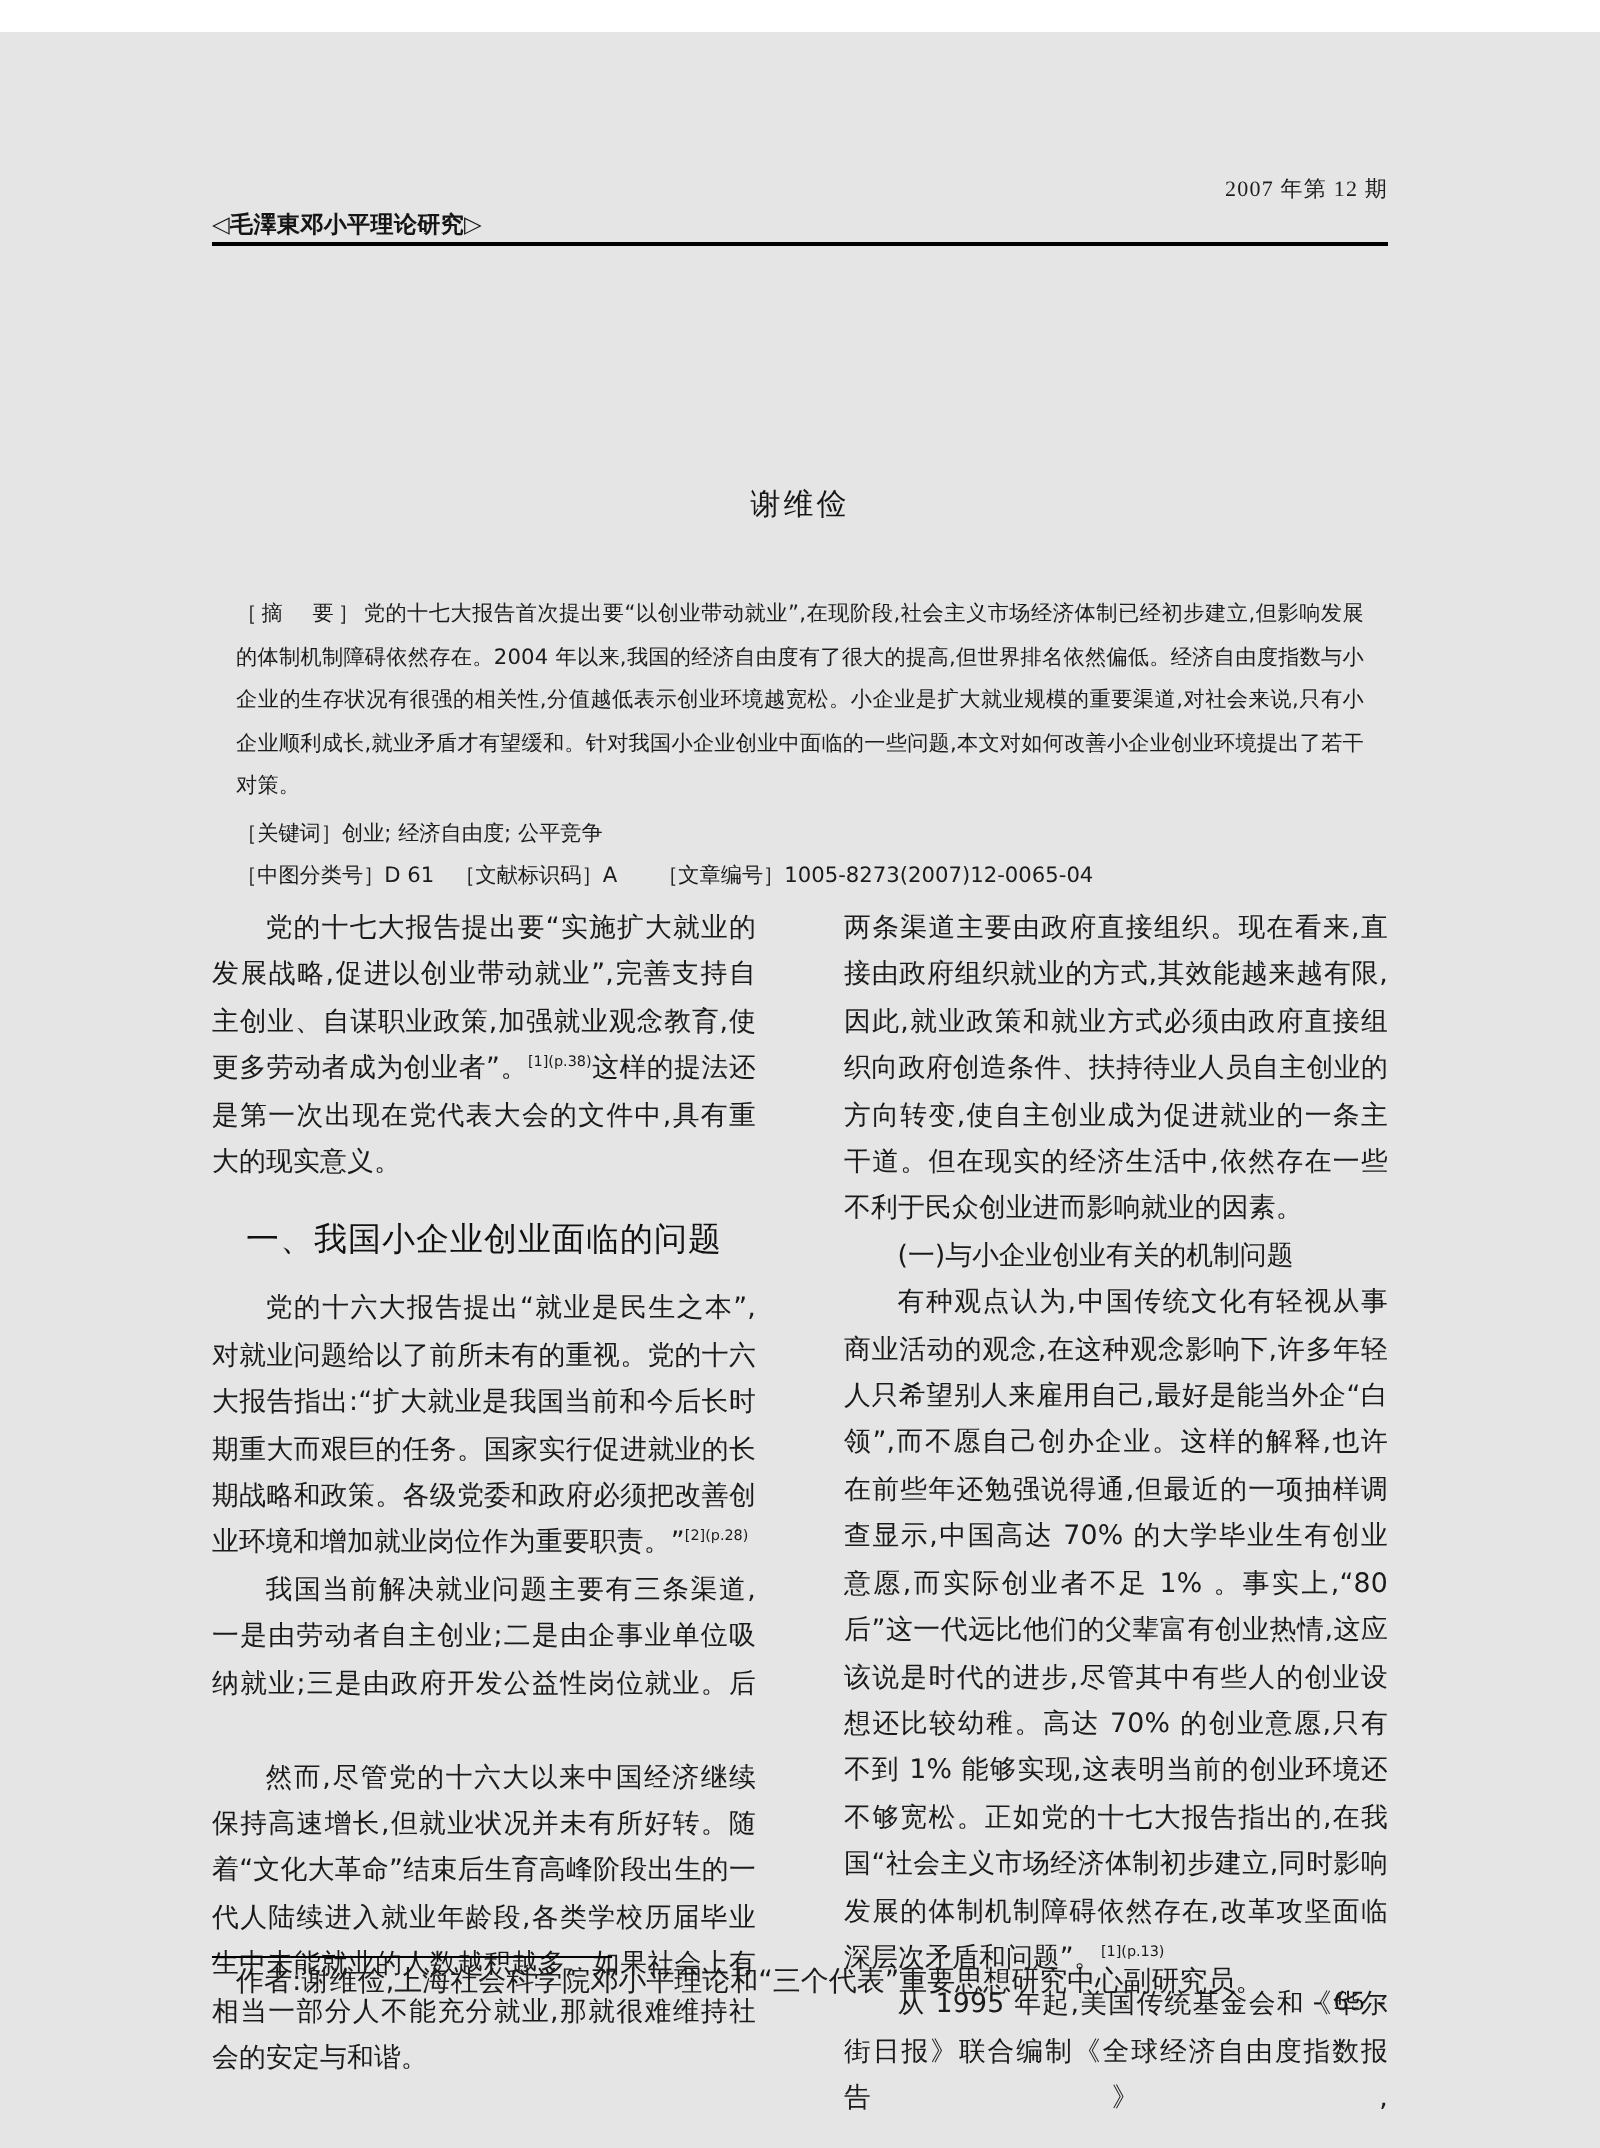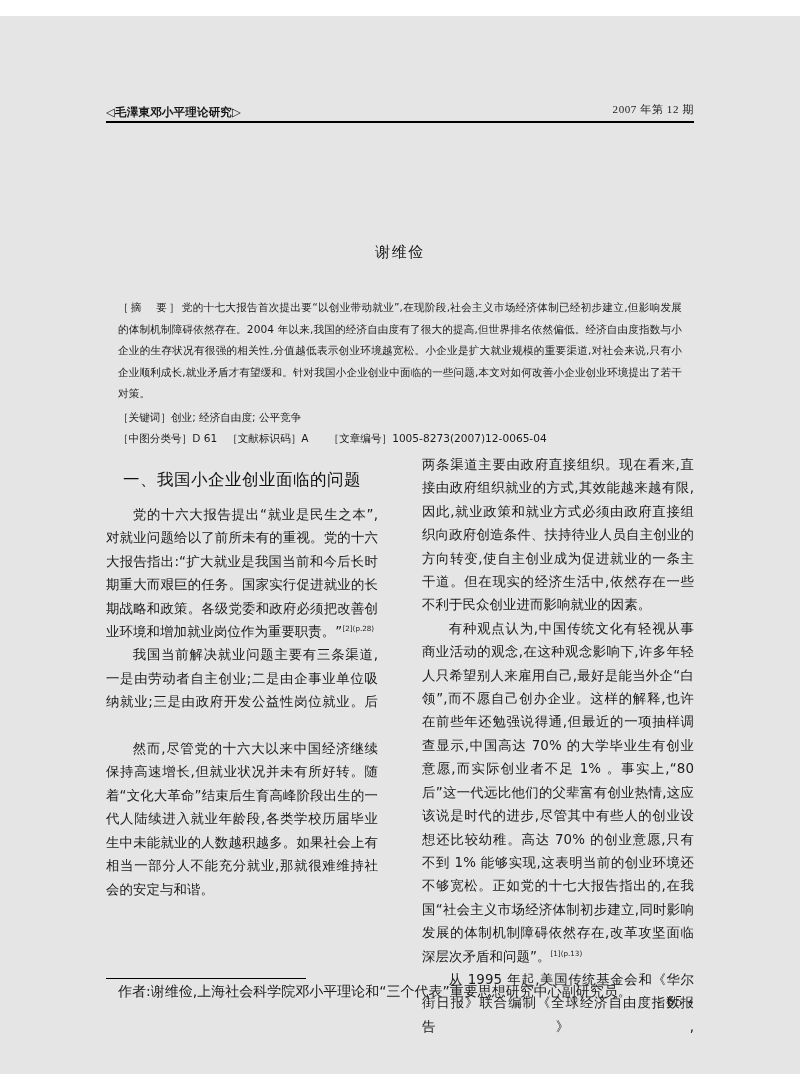--- a/index.html
+++ b/index.html
@@ -41,21 +41,21 @@
     letter-spacing: 0.2px;
     color: #151515;
     white-space: nowrap;
   }
   .runhead-issue {
     font-family: "Liberation Serif", "DejaVu Serif", serif;
     font-size: 11px;
     color: #1d1d1d;
     letter-spacing: 0.6px;
     white-space: nowrap;
-    padding-bottom: 3px;
+    padding-bottom: 18px;
   }
   .runhead-rule {
     position: absolute;
     left: 106px;
     top: 105px;
     width: 588px;
     height: 2px;
     background: #000;
   }
 
@@ -226,33 +226,35 @@
     <div class="abstract"><span class="abstract-label">［摘　要］</span><span>党的十七大报告首次提出要“以创业带动就业”,在现阶段,社会主义市场经济体制已经初步建立,但影响发展的体制机制障碍依然存在。2004 年以来,我国的经济自由度有了很大的提高,但世界排名依然偏低。经济自由度指数与小企业的生存状况有很强的相关性,分值越低表示创业环境越宽松。小企业是扩大就业规模的重要渠道,对社会来说,只有小企业顺利成长,就业矛盾才有望缓和。针对我国小企业创业中面临的一些问题,本文对如何改善小企业创业环境提出了若干对策。</span></div>
 
     <div class="meta-line kw"><span>［关键词］</span><span>创业; 经济自由度; 公平竞争</span></div>
 
     <div class="meta-line"><span>［中图分类号］</span><span>D 61</span><span class="meta-gap-1"></span><span>［文献标识码］</span><span>A</span><span class="meta-gap-2"></span><span>［文章编号］</span><span>1005-8273(2007)12-0065-04</span></div>
   </div>
 
   <div class="columns">
 
     <div class="col col-left">
+      <p class="body"><span>党的十七大报告提出要“实施扩大就业的发展战略,促进以创业带动就业”,完善支持自主创业、自谋职业政策,加强就业观念教育,使更多劳动者成为创业者”。</span><sup class="ref">[1](p.38)</sup><span>这样的提法还是第一次出现在党代表大会的文件中,具有重大的现实意义。</span></p>
 
       <h2 class="section">一、我国小企业创业面临的问题</h2>
 
       <p class="body"><span>党的十六大报告提出“就业是民生之本”,对就业问题给以了前所未有的重视。党的十六大报告指出:“扩大就业是我国当前和今后长时期重大而艰巨的任务。国家实行促进就业的长期战略和政策。各级党委和政府必须把改善创业环境和增加就业岗位作为重要职责。”</span><sup class="ref">[2](p.28)</sup></p>
 
       <p class="body last-line-justify">我国当前解决就业问题主要有三条渠道,一是由劳动者自主创业;二是由企事业单位吸纳就业;三是由政府开发公益性岗位就业。后</p>
 
       <p class="body">然而,尽管党的十六大以来中国经济继续保持高速增长,但就业状况并未有所好转。随着“文化大革命”结束后生育高峰阶段出生的一代人陆续进入就业年龄段,各类学校历届毕业生中未能就业的人数越积越多。如果社会上有相当一部分人不能充分就业,那就很难维持社会的安定与和谐。</p>
     </div>
 
     <div class="col col-right">
       <p class="body noindent">两条渠道主要由政府直接组织。现在看来,直接由政府组织就业的方式,其效能越来越有限,因此,就业政策和就业方式必须由政府直接组织向政府创造条件、扶持待业人员自主创业的方向转变,使自主创业成为促进就业的一条主干道。但在现实的经济生活中,依然存在一些不利于民众创业进而影响就业的因素。</p>
 
+      <h3 class="subsection">(一)与小企业创业有关的机制问题</h3>
 
       <p class="body"><span>有种观点认为,中国传统文化有轻视从事商业活动的观念,在这种观念影响下,许多年轻人只希望别人来雇用自己,最好是能当外企“白领”,而不愿自己创办企业。这样的解释,也许在前些年还勉强说得通,但最近的一项抽样调查显示,中国高达 70% 的大学毕业生有创业意愿,而实际创业者不足 1% 。事实上,“80 后”这一代远比他们的父辈富有创业热情,这应该说是时代的进步,尽管其中有些人的创业设想还比较幼稚。高达 70% 的创业意愿,只有不到 1% 能够实现,这表明当前的创业环境还不够宽松。正如党的十七大报告指出的,在我国“社会主义市场经济体制初步建立,同时影响发展的体制机制障碍依然存在,改革攻坚面临深层次矛盾和问题”。</span><sup class="ref">[1](p.13)</sup></p>
 
       <p class="body last-line-justify">从 1995 年起,美国传统基金会和《华尔街日报》联合编制《全球经济自由度指数报告》,</p>
     </div>
 
   </div>
 
   <div class="footnote-rule"></div>
   <div class="footnote">作者:谢维俭,上海社会科学院邓小平理论和“三个代表”重要思想研究中心副研究员。</div>

